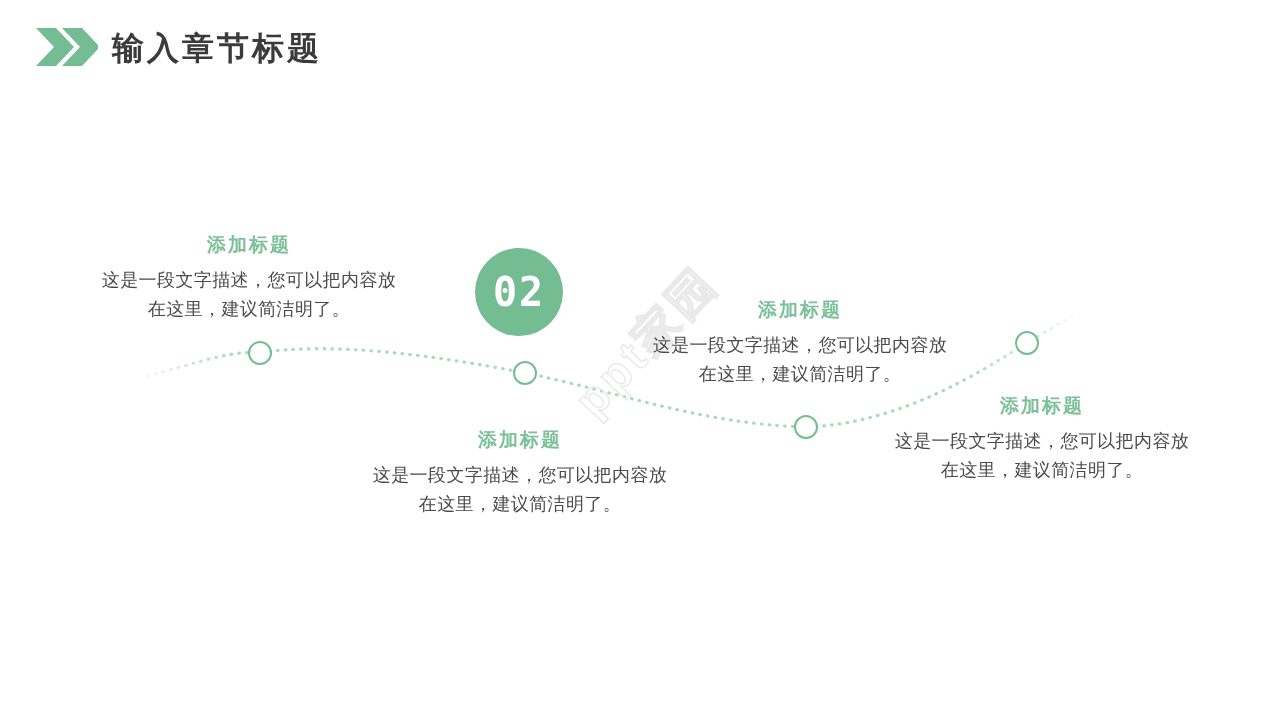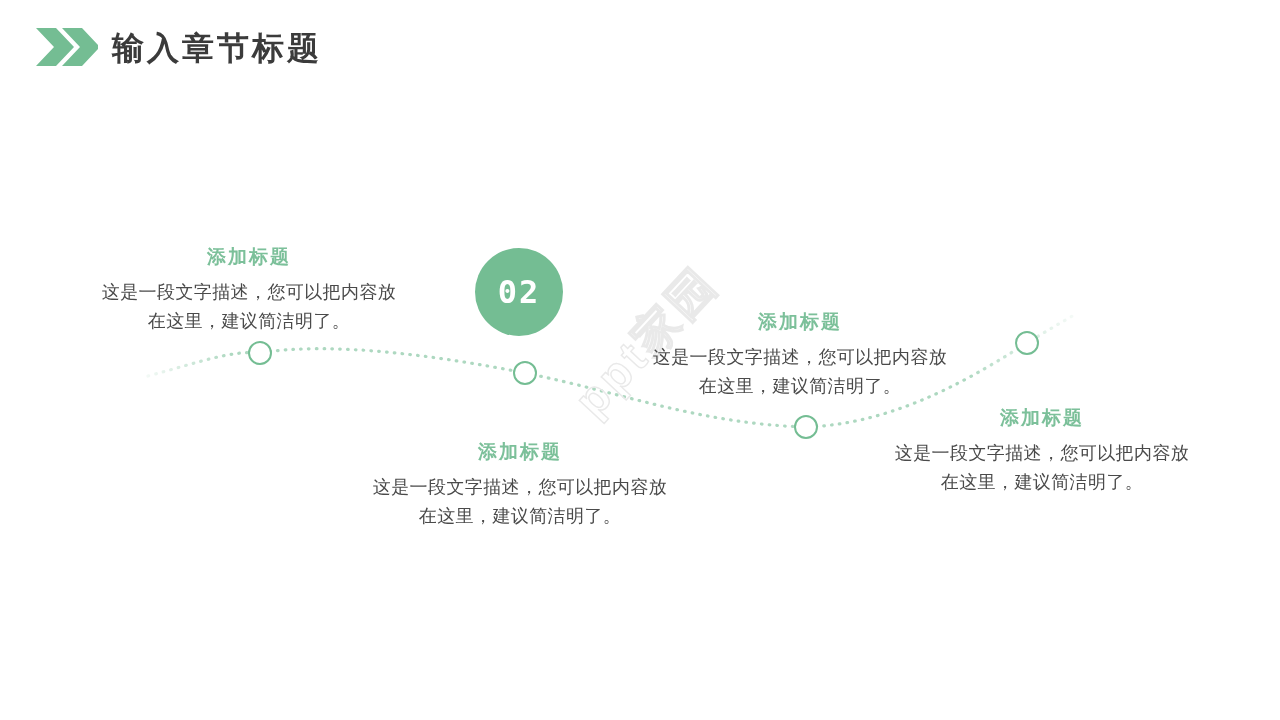--- a/index.html
+++ b/index.html
@@ -87,21 +87,21 @@
     color: #ffffff;
     font-family: "DejaVu Sans Mono", "Liberation Mono", monospace;
     font-weight: bold;
     letter-spacing: 2px;
     line-height: 1;
   }
 
   #circle-01 { left: 211px; top: 389px; width: 96px; height: 96px; }
   #circle-01 .num-text { font-size: 34px; }
   #circle-02 { left: 475px; top: 248px; width: 88px; height: 88px; }
-  #circle-02 .num-text { font-size: 32px; }
+  #circle-02 .num-text { font-size: 40px; }
   #circle-03 { left: 762px; top: 465px; width: 90px; height: 90px; }
   #circle-03 .num-text { font-size: 32px; }
   #circle-04 { left: 983px; top: 220px; width: 94px; height: 94px; }
   #circle-04 .num-text { font-size: 33px; }
 
   
   .node-ring {
     position: absolute;
     width: 24px;
     height: 24px;
@@ -119,21 +119,21 @@
   .text-block {
     position: absolute;
     text-align: center;
   }
   .block-title {
     font-size: 19px;
     font-weight: bold;
     color: #7cc09a;
     letter-spacing: 2px;
     line-height: 26px;
-    margin: 13px 0 8px 0;
+    margin: 1px 0 8px 0;
   }
   .block-body {
     font-size: 18px;
     color: #4a4a4a;
     font-weight: normal;
     letter-spacing: 0.4px;
     line-height: 29px;
     margin: 0;
   }
 

